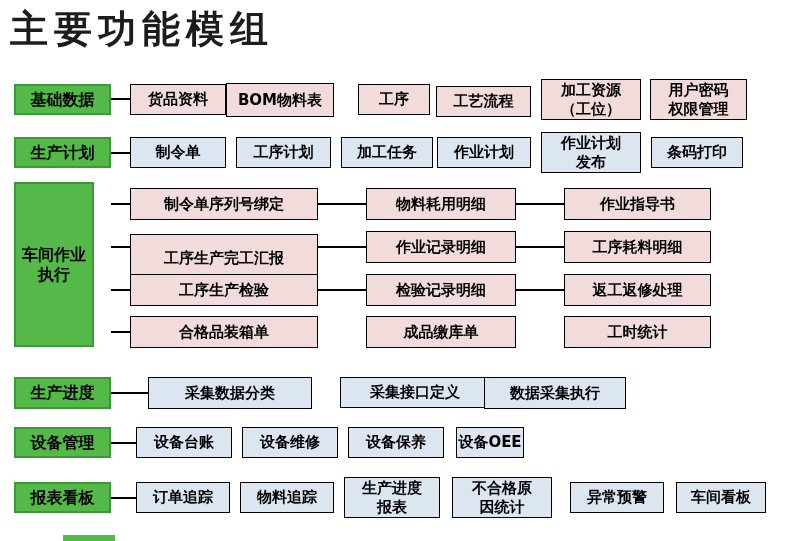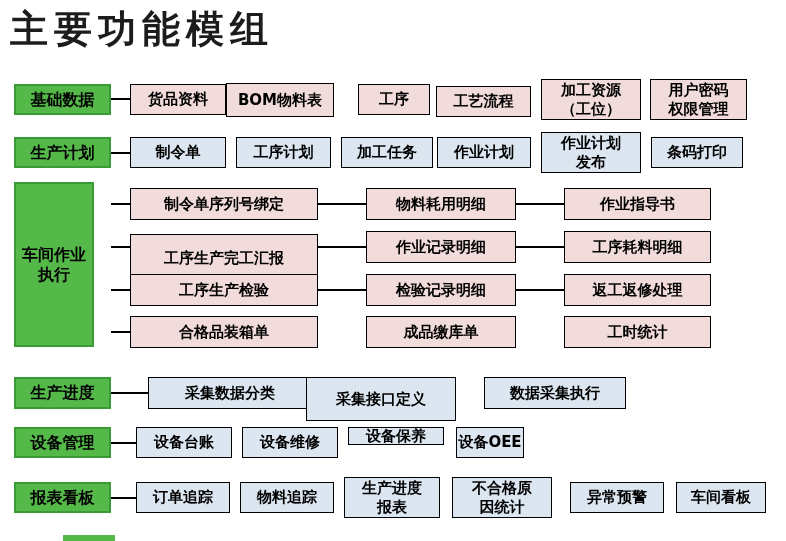--- a/index.html
+++ b/index.html
@@ -88,28 +88,28 @@
   <div class="box pink" style="left:366px;top:274px;width:150px;height:32px">检验记录明细</div>
   <div class="box pink" style="left:564px;top:274px;width:147px;height:32px">返工返修处理</div>
 
   <div class="box pink" style="left:130px;top:316px;width:188px;height:32px">合格品装箱单</div>
   <div class="box pink" style="left:366px;top:316px;width:150px;height:32px">成品缴库单</div>
   <div class="box pink" style="left:564px;top:316px;width:147px;height:32px">工时统计</div>
 
   <div class="box green" style="left:14px;top:377px;width:97px;height:32px">生产进度</div>
   <div class="line" style="left:111px;top:392px;width:37px"></div>
   <div class="box blue" style="left:148px;top:377px;width:164px;height:32px">采集数据分类</div>
-  <div class="box blue" style="left:306px;top:377px;width:150px;height:44px">采集接口定义</div>
+  <div class="box blue" style="left:340px;top:377px;width:150px;height:31px">采集接口定义</div>
   <div class="box blue" style="left:484px;top:377px;width:142px;height:32px">数据采集执行</div>
 
   <div class="box green" style="left:14px;top:427px;width:97px;height:31px">设备管理</div>
   <div class="line" style="left:111px;top:442px;width:25px"></div>
   <div class="box blue" style="left:136px;top:427px;width:96px;height:31px">设备台账</div>
   <div class="box blue" style="left:242px;top:427px;width:96px;height:31px">设备维修</div>
-  <div class="box blue" style="left:348px;top:427px;width:96px;height:18px">设备保养</div>
+  <div class="box blue" style="left:348px;top:427px;width:96px;height:31px">设备保养</div>
   <div class="box blue" style="left:456px;top:427px;width:68px;height:31px">设备OEE</div>
 
   <div class="box green" style="left:14px;top:482px;width:97px;height:31px">报表看板</div>
   <div class="line" style="left:111px;top:497px;width:25px"></div>
   <div class="box blue" style="left:136px;top:482px;width:94px;height:31px">订单追踪</div>
   <div class="box blue" style="left:240px;top:482px;width:94px;height:31px">物料追踪</div>
   <div class="box blue" style="left:344px;top:477px;width:96px;height:41px">生产进度
 报表</div>
   <div class="box blue" style="left:452px;top:477px;width:100px;height:41px">不合格原
 因统计</div>

